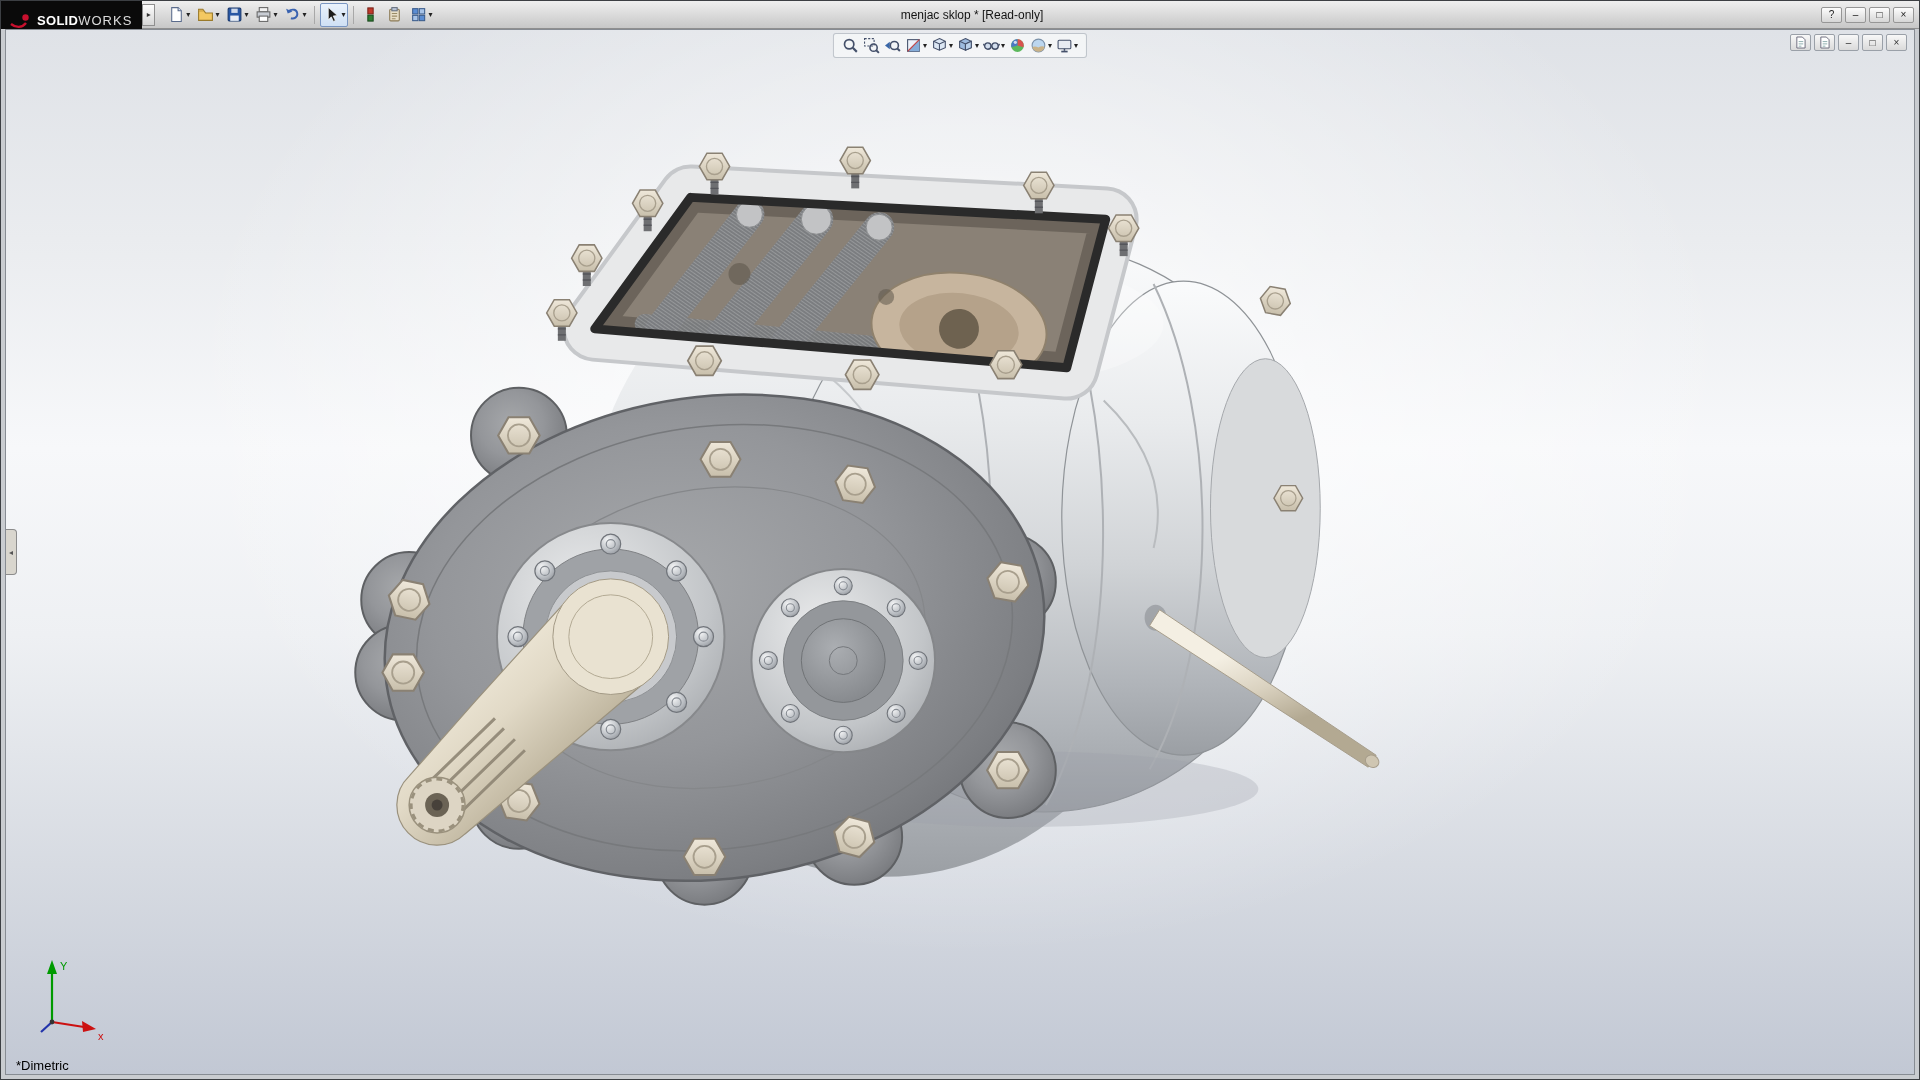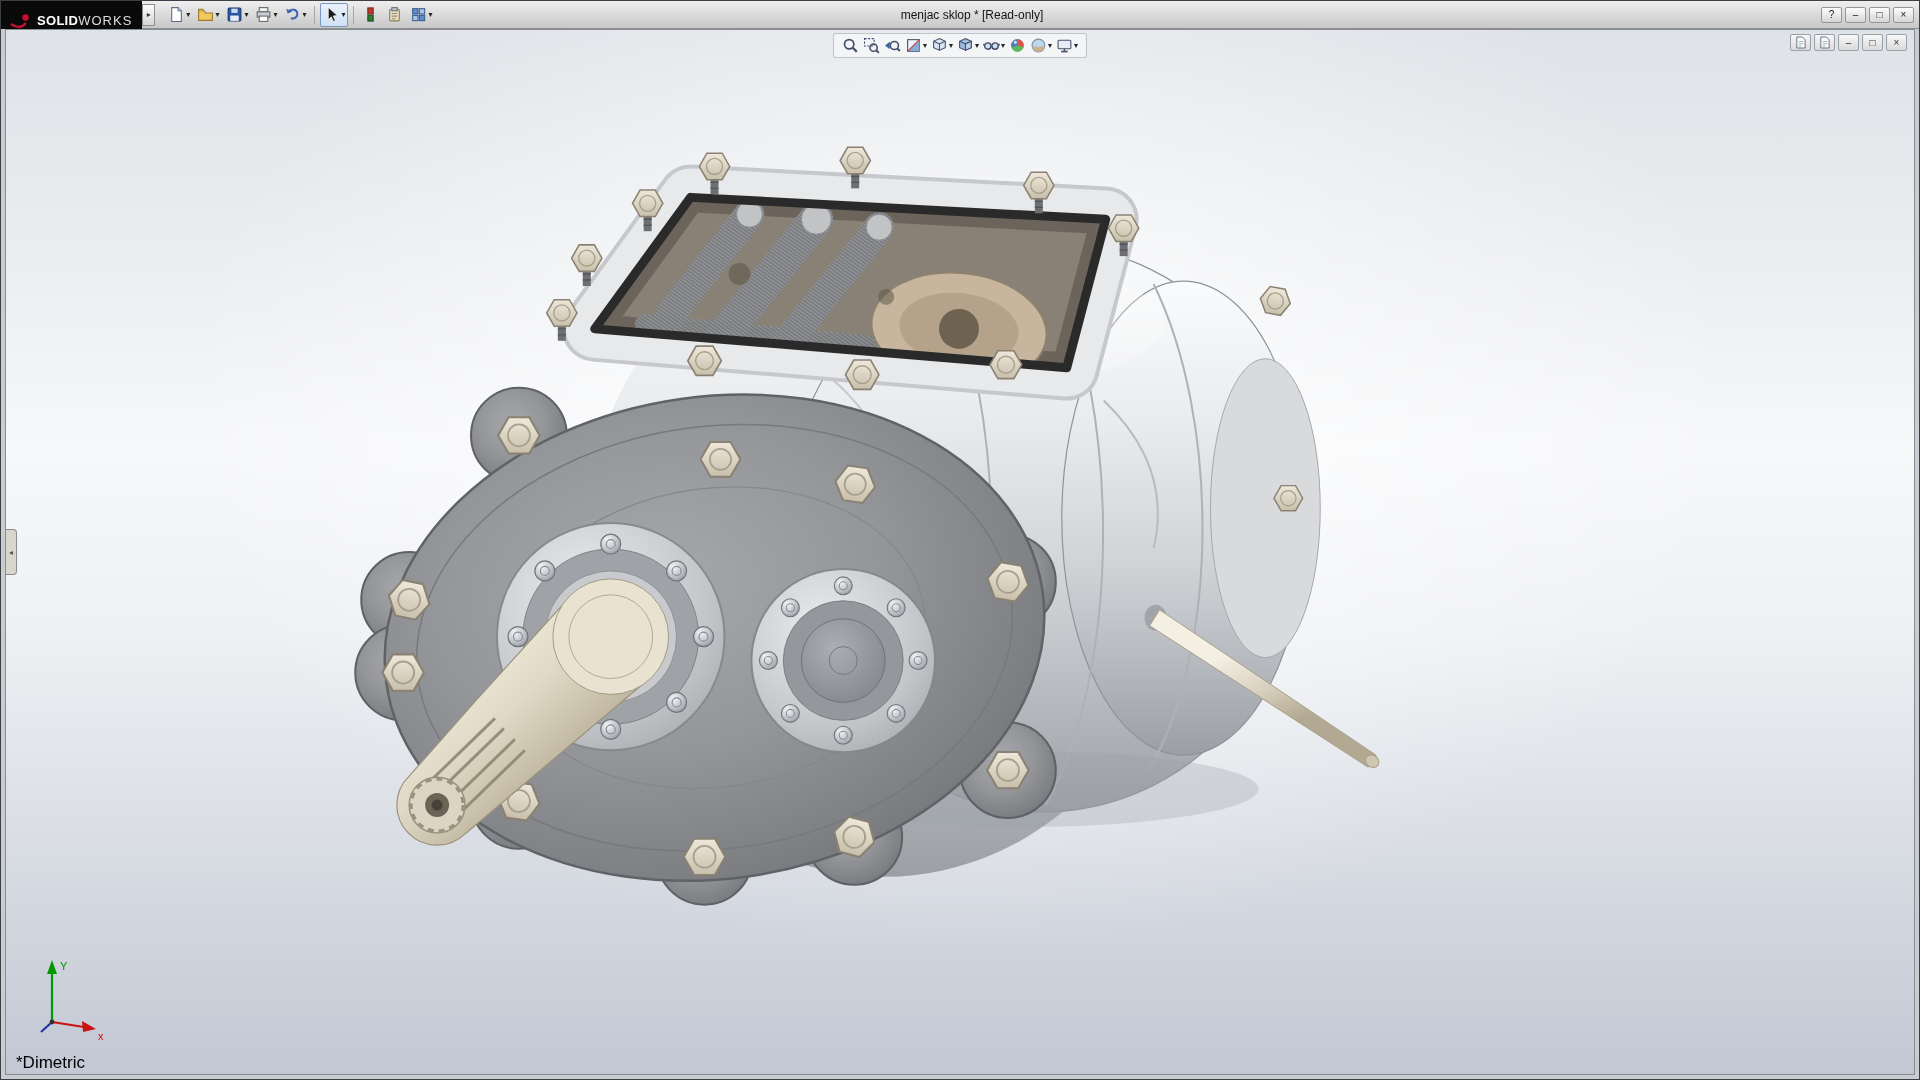--- a/index.html
+++ b/index.html
@@ -50,21 +50,21 @@
   .mbtn { width:21px; height:17px; background:linear-gradient(#f8f8f8,#dadada);
           border:1px solid #9aa0a8; border-radius:2px; font-size:10px; line-height:14px;
           text-align:center; color:#333; display:flex; align-items:center; justify-content:center; }
 
   .handle { position:absolute; left:0; top:50%; transform:translateY(-50%);
             width:11px; height:46px; background:#d9d6ce; border:1px solid #8c8c8c;
             border-left:none; border-radius:0 4px 4px 0; display:flex; align-items:center;
             justify-content:center; font-size:8px; color:#555; }
 
   .triad { position:absolute; left:14px; bottom:26px; }
-  .viewlabel { position:absolute; left:10px; bottom:1px; font-size:17px; color:#000; }
+  .viewlabel { position:absolute; left:10px; bottom:1px; font-size:13px; color:#000; }
 </style>
 </head>
 <body>
 
 <div class="window">
 
   <div class="titlebar">
     <div class="logo">
       <svg width="22" height="16" viewBox="0 0 22 16">
         <path d="M2 11c5 4 11 4 15-1" stroke="#c8102e" stroke-width="2.4" fill="none"></path>

